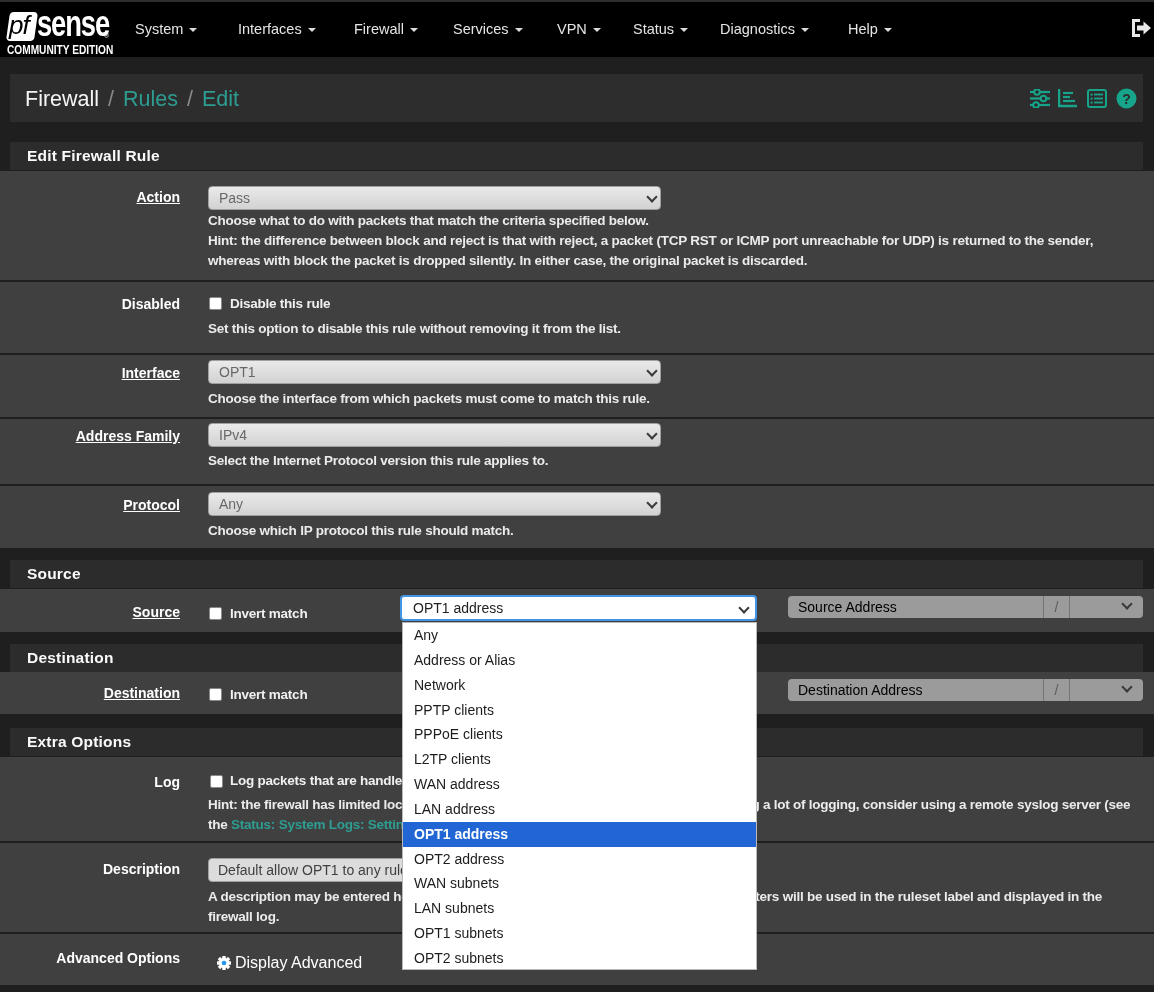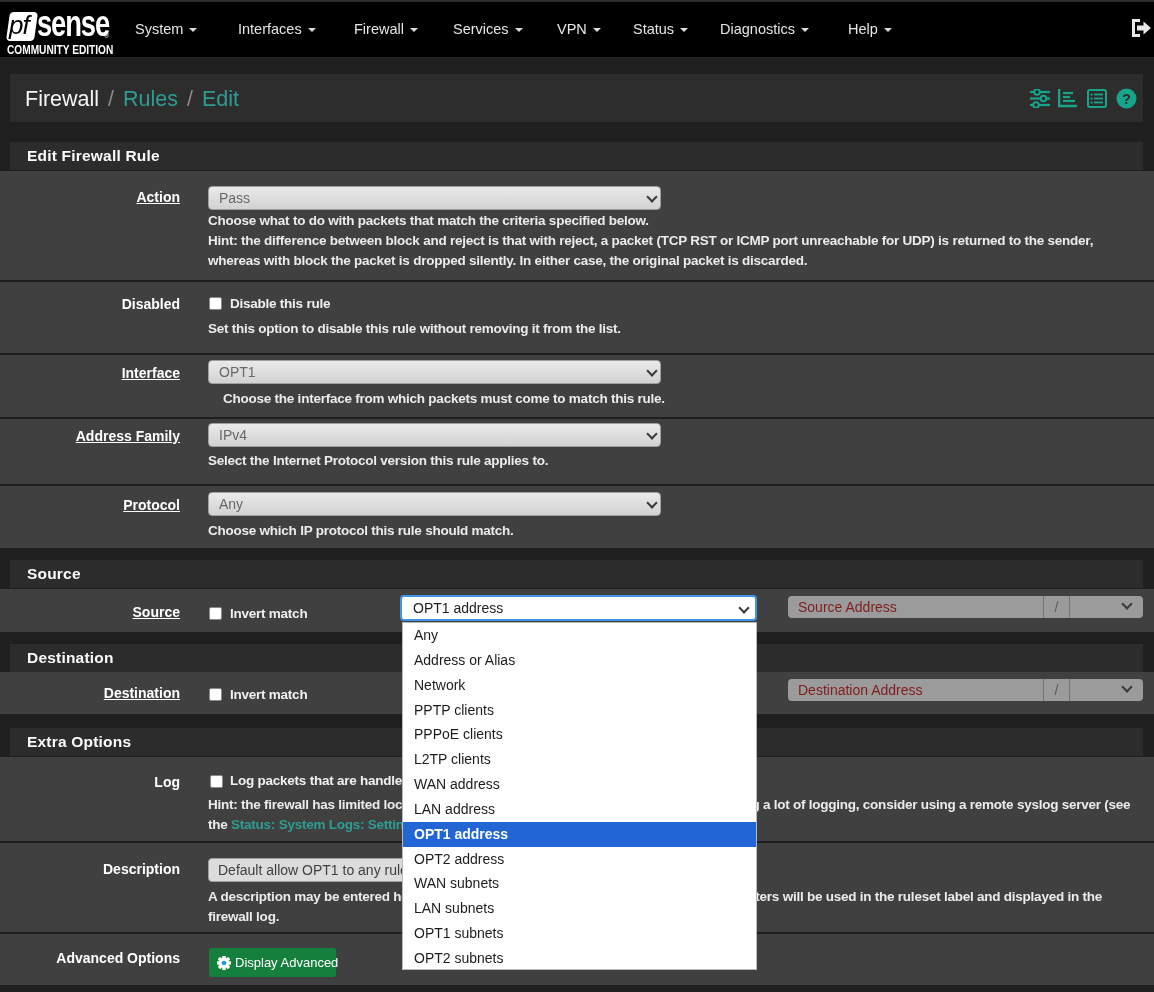--- a/index.html
+++ b/index.html
@@ -34,34 +34,34 @@
 .cbtext { position:absolute; font-size:13.5px; font-weight:bold; letter-spacing:-0.24px; color:#f0f0f0; }
 
 
 .sel { position:absolute; left:208px; width:453px; height:24px; background:linear-gradient(180deg,#eaeaea,#d2d2d2); border:1px solid #9f9f9f; border-radius:4px; color:#686868; font-size:14px; line-height:22px; padding-left:10px; }
 .chev { position:absolute; right:4px; top:6px; width:8px; height:8px; border-right:2.2px solid #3a3a3a; border-bottom:2.2px solid #3a3a3a; transform:rotate(45deg); }
 .chk { position:absolute; width:13px; height:13px; background:#fff; border:1px solid #8a8a8a; border-radius:2px; }
 
 
 .focussel { position:absolute; left:400px; width:357px; height:26px; background:#fff; border:2px solid #4295e5; border-radius:4px; color:#222; font-size:14px; line-height:22px; padding-left:11px; }
 .gg { position:absolute; height:22px; background:#9b9b9b; }
-.gg-input { left:788px; width:255px; border-radius:4px 0 0 4px; color:#7f1d1d; font-size:14px; line-height:22px; padding-left:10px; }
+.gg-input { left:788px; width:255px; border-radius:4px 0 0 4px; color:#000000; font-size:14px; line-height:22px; padding-left:10px; }
 .gg-addon { left:1043px; width:27px; border-left:1px solid #747474; border-right:1px solid #747474; color:#5c5c5c; font-size:14px; line-height:22px; text-align:center; }
 .gg-select { left:1070px; width:73px; border-radius:0 4px 4px 0; }
 
 
 #dd { position:absolute; left:402px; top:622px; width:355px; height:348px; background:#fff; border:1px solid #b9b9b9; z-index:20; }
 .dditem { height:24.857px; line-height:24.857px; padding-left:11px; font-size:14px; color:#1c1c1c; white-space:nowrap; }
 .dditem.hl { background:#2266d5; color:#fff; font-weight:bold; }
 
 
 #descinput { position:absolute; left:208px; width:453px; height:24px; background:#dcdcdc; border:1px solid #9f9f9f; border-radius:4px; color:#404040; font-size:14px; line-height:22px; padding-left:9px; }
 
 
-#advbtn { position:absolute; left:209px; width:127px; height:29px; background:#15803d; border-radius:3px; color:#fff; font-size:13px; line-height:29px; white-space:nowrap; }
+#advbtn { position:absolute; left:209px; width:127px; height:29px; background:#404040; border-radius:3px; color:#fff; font-size:16px; line-height:29px; white-space:nowrap; }
 </style>
 </head>
 <body>
 <div id="page">
 
   <div id="nav">
     <div id="logobox"></div>
     <div id="pftxt">pf</div>
     <div id="sensetxt">sense</div>
     <div id="reg">®</div>
@@ -130,21 +130,21 @@
 
   <div class="prow" style="top:282px; height:71px;"></div>
   <div class="lbl" style="top:296px;">Disabled</div>
   <div class="chk" style="left:209px; top:297px;"></div>
   <div class="cbtext" style="left:230px; top:296px;">Disable this rule</div>
   <div class="help" style="top:319px;">Set this option to disable this rule without removing it from the list.</div>
 
   <div class="prow" style="top:355px; height:62px;"></div>
   <div class="lbl u" style="top:365px;">Interface</div>
   <div class="sel" style="top:360px;">OPT1<span class="chev"></span></div>
-  <div class="help" style="top:389px;margin-left:15px;">Choose the interface from which packets must come to match this rule.</div>
+  <div class="help" style="top:389px;">Choose the interface from which packets must come to match this rule.</div>
 
   <div class="prow" style="top:419px; height:65px;"></div>
   <div class="lbl u" style="top:428px;">Address Family</div>
   <div class="sel" style="top:423px;">IPv4<span class="chev"></span></div>
   <div class="help" style="top:451px;">Select the Internet Protocol version this rule applies to.</div>
 
   <div class="prow" style="top:486px; height:62px;"></div>
   <div class="lbl u" style="top:497px;padding-left:20px;">Protocol</div>
   <div class="sel" style="top:492px;">Any<span class="chev"></span></div>
   <div class="help" style="top:521px;">Choose which IP protocol this rule should match.</div>

